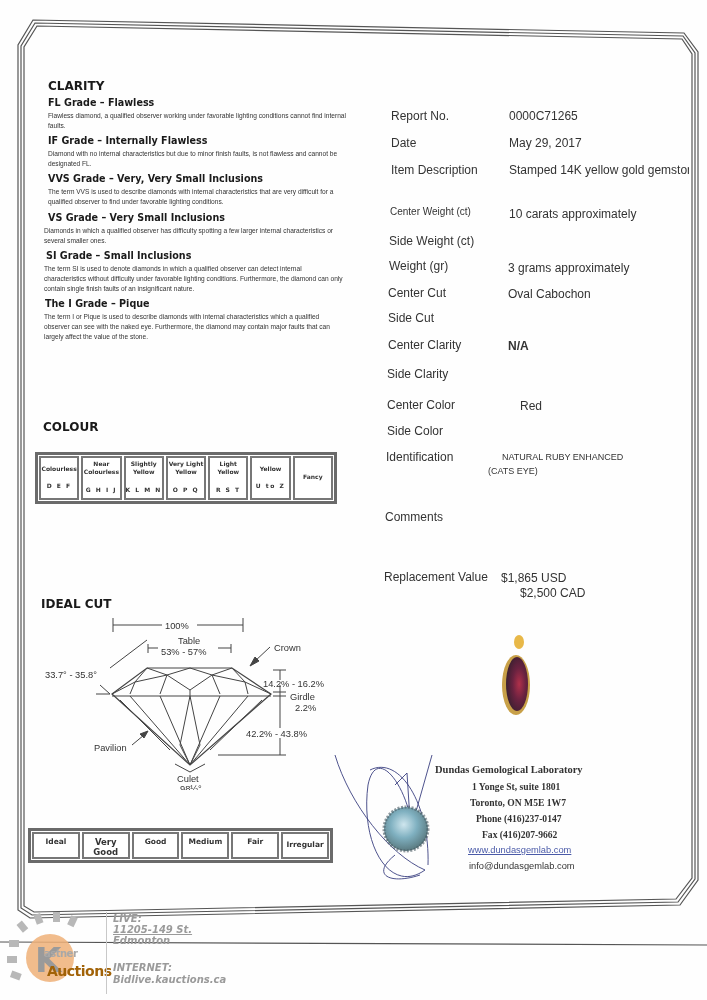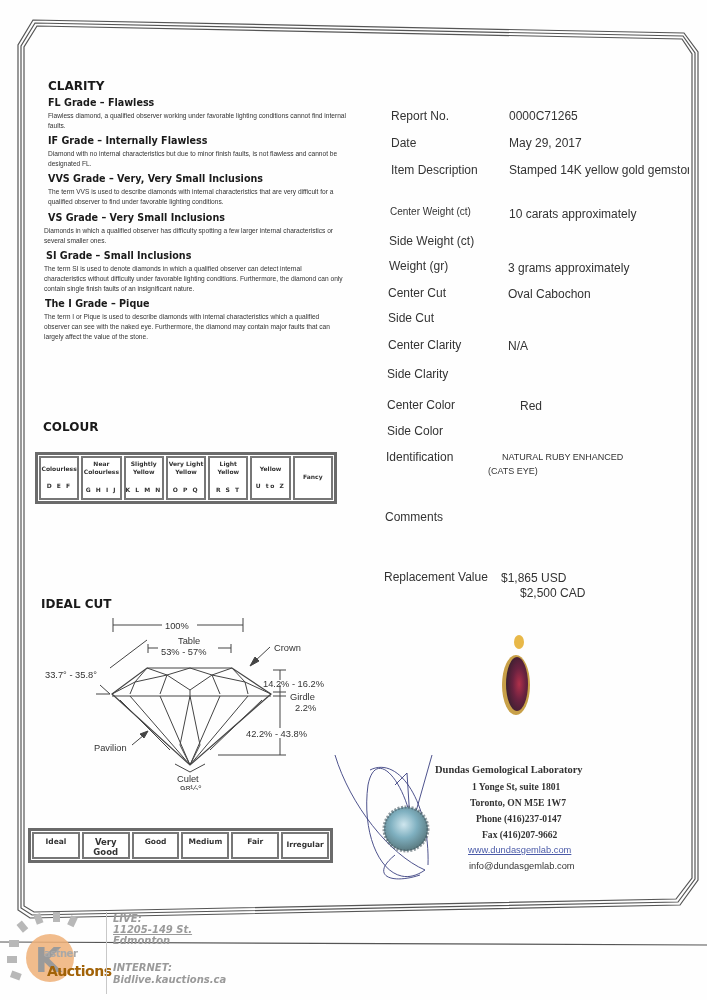--- a/index.html
+++ b/index.html
@@ -173,21 +173,21 @@
 
   <div class="rep-label" style="left:389px;top:259px;">Weight (gr)</div>
   <div class="rep-value" style="left:508px;top:261px;">3 grams approximately</div>
 
   <div class="rep-label" style="left:388px;top:286px;">Center Cut</div>
   <div class="rep-value" style="left:508px;top:287px;">Oval Cabochon</div>
 
   <div class="rep-label" style="left:388px;top:311px;">Side Cut</div>
 
   <div class="rep-label" style="left:388px;top:338px;">Center Clarity</div>
-  <div class="rep-value" style="left:508px;top:339px;">N/A</div>
+  <div class="rep-value" style="left:508px;top:339px;font-weight:bold;">N/A</div>
 
   <div class="rep-label" style="left:387px;top:367px;">Side Clarity</div>
 
   <div class="rep-label" style="left:387px;top:398px;">Center Color</div>
   <div class="rep-value" style="left:504px;top:399px;padding-left:16px;">Red</div>
 
   <div class="rep-label" style="left:387px;top:424px;">Side Color</div>
 
   <div class="rep-label" style="left:386px;top:450px;">Identification</div>
   <div class="rep-value" style="left:502px;top:452px;font-size:9px;">NATURAL RUBY ENHANCED</div>

